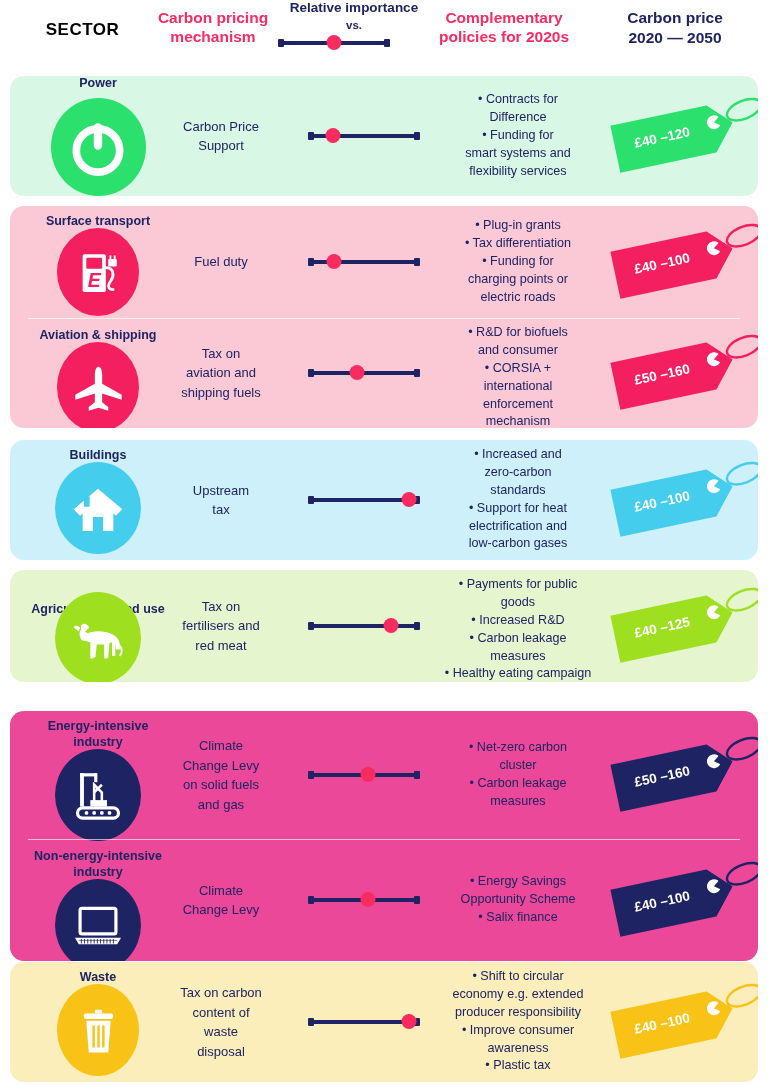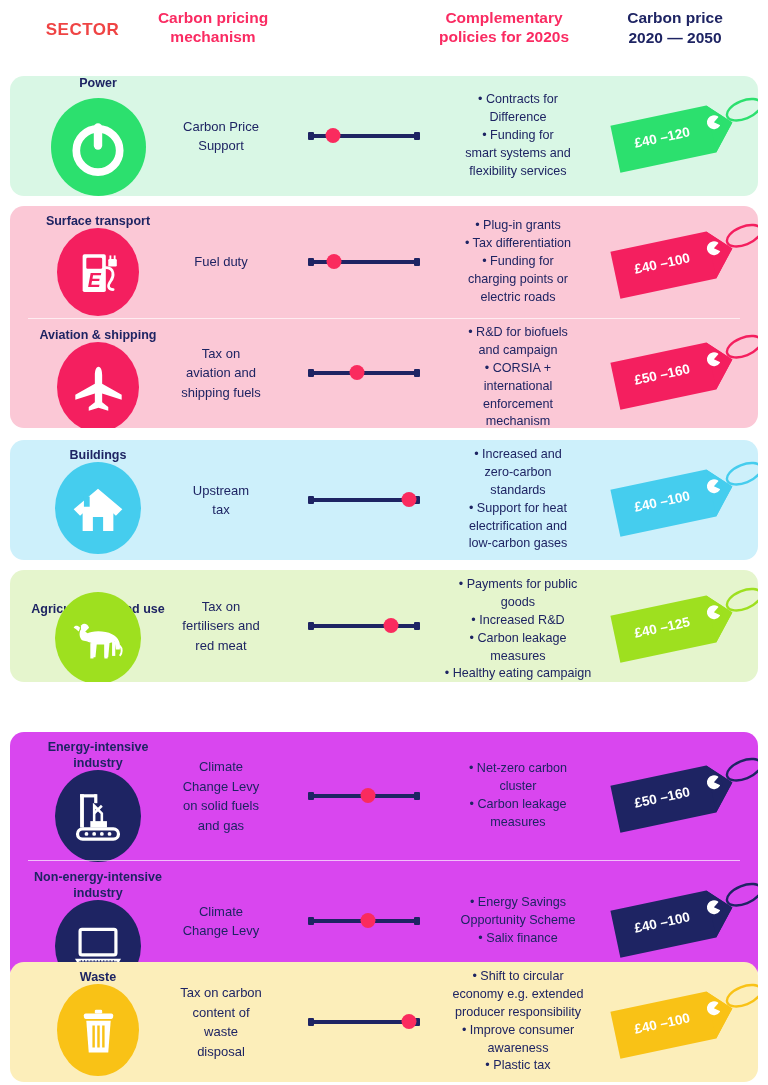--- a/index.html
+++ b/index.html
@@ -13,21 +13,21 @@
 
   
   .header {
     position: relative;
     height: 70px;
     width: 768px;
   }
   .hdr-sector {
     position: absolute; left: 10px; top: 20px; width: 145px;
     text-align: center;
-    font-size: 17px; font-weight: bold; color: #ef4444;
+    font-size: 17px; font-weight: bold; color: #000000;
     letter-spacing: .5px;
   }
   .hdr-mech {
     position: absolute; left: 148px; top: 8px; width: 130px;
     text-align: center; line-height: 1.25;
     font-size: 15.5px; font-weight: bold; color: #fa2b62;
   }
   .hdr-rel {
     position: absolute; left: 278px; top: 0px; width: 152px;
     text-align: center;
@@ -139,20 +139,30 @@
 <body>
 
 <div class="header">
   <div class="hdr-sector">SECTOR</div>
 
   <div class="hdr-mech">
     <div>Carbon pricing</div>
     <div>mechanism</div>
   </div>
 
+  <div class="hdr-rel">
+    <div class="hdr-rel-l1">Relative importance</div>
+    <div class="hdr-rel-l2">vs.</div>
+    <div class="hdr-slider slider">
+      <div class="track"></div>
+      <div class="cap l"></div>
+      <div class="cap r"></div>
+      <div class="knob" style="left:50%;"></div>
+    </div>
+  </div>
 
   <div class="hdr-comp">
     <div>Complementary</div>
     <div>policies for 2020s</div>
   </div>
 
   <div class="hdr-price">
     <div>Carbon price</div>
     <div>2020 — 2050</div>
   </div>
@@ -264,21 +274,21 @@
           <div>shipping fuels</div>
         </div>
         <div class="slider" style="left:298px; top:47px;">
         <div class="track"></div>
         <div class="cap l"></div>
         <div class="cap r"></div>
         <div class="knob" style="left:44%;"></div>
       </div>
         <div class="policies" style="left:420px; top:6px;">
           <div class="pol">• R&amp;D for biofuels</div>
-          <div class="pol">and campaign</div>
+          <div class="pol">and consumer</div>
           <div class="pol">• CORSIA +</div>
           <div class="pol">international</div>
           <div class="pol">enforcement</div>
           <div class="pol">mechanism</div>
         </div>
         <div class="tag-wrap" style="left:598px; top:9px;">
         <svg width="160" height="92" viewBox="0 0 160 92">
     <g transform="rotate(-12 70 46)">
       <path d="M6 22 L104 22 L126 44 L104 70 L6 70 Z" fill="#f41f5f"></path>
       <path d="M104 22 L126 44 L104 70 Z" fill="#f41f5f"></path>
@@ -378,21 +388,21 @@
       <path d="M104 22 L126 44 L104 70 Z" fill="#9ee01f"></path>
       <circle cx="108" cy="40" r="7" fill="#ffffff"></circle>
       <path d="M108 40 L116 34 L116 46 Z" fill="#9ee01f"></path>
       <ellipse cx="140" cy="34" rx="18" ry="9" fill="none" stroke="#9ee01f" stroke-width="2.4" transform="rotate(-10 140 34)"></ellipse>
     </g>
   </svg>
         <div class="tag-text" style="left:26px; top:40px;">£40 –125</div>
       </div>
       </div>
     </div>
-    <div class="group" style="top: 732px; height: 250px; background: #d946ef;">
+    <div class="group" style="top: 711px; height: 250px; background: #ec4899;">
       <div class="row" style="height: 128px; top: 0px; position: absolute; left: 0px; width: 748px;">
         <div class="sector-label" style="top:8px;">
           <div>Energy-intensive</div>
           <div>industry</div>
         </div>
         <div class="icon-disc" style="left:45px; top:38px; width:86px; height:92px; background:#1e2463;">
           <svg width="64" height="64" viewBox="0 0 100 100">
         <rect x="22" y="16" width="6" height="52" fill="#fff"></rect>
         <rect x="22" y="16" width="26" height="5" fill="#fff"></rect>
         <rect x="44" y="16" width="5" height="14" fill="#fff"></rect>

